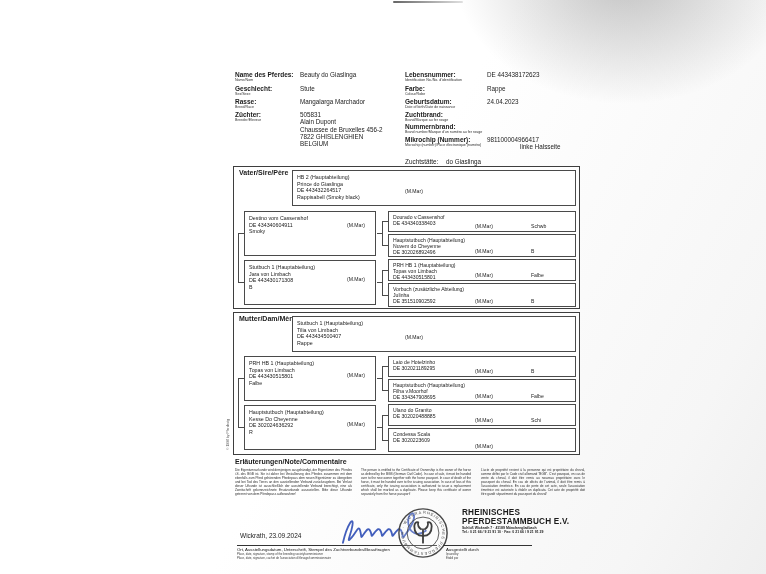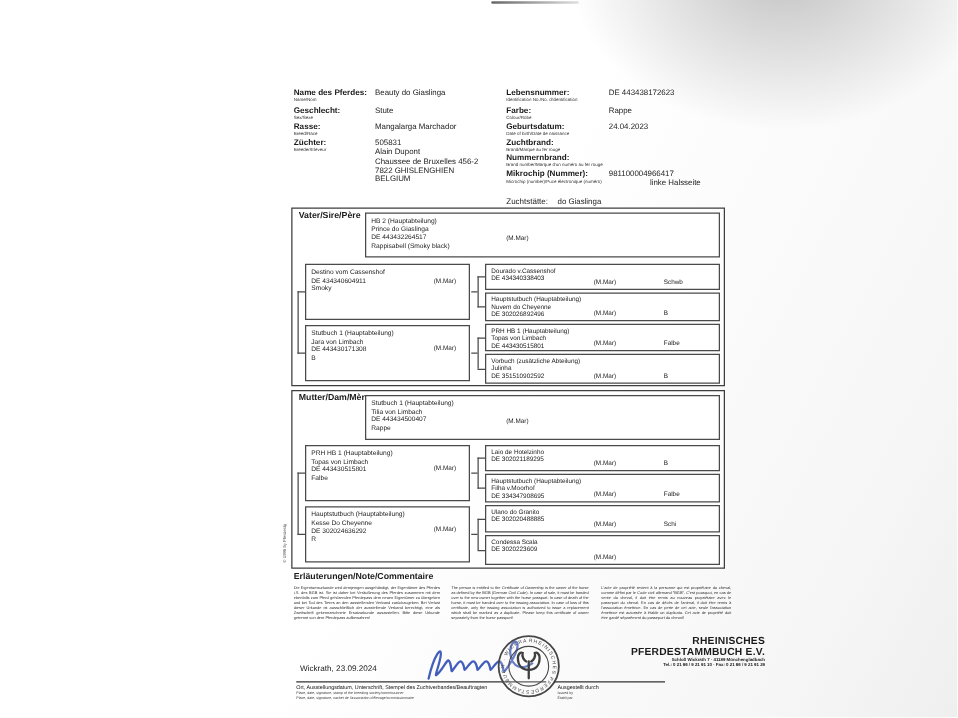--- a/index.html
+++ b/index.html
@@ -18,21 +18,21 @@
   .outer { position:absolute; border:1.4px solid #3e3e3e; background:rgba(255,255,255,0.6); }
   .group-title { position:absolute; font-weight:bold; font-size:7px; white-space:nowrap; }
   .pbox { position:absolute; border:1px solid #4a4a4a; background:#fff; }
   .ptext { position:absolute; left:4px; top:3px; right:3px; font-size:5.3px; line-height:6.7px; white-space:pre-line; }
   .ptext-sm { position:absolute; left:4px; top:2px; right:3px; font-size:5.1px; line-height:6.1px; white-space:pre-line; }
   .breed, .colour { position:absolute; font-size:5.1px; white-space:nowrap; }
   .conn { position:absolute; background:#4a4a4a; }
   .notes-col { position:absolute; font-size:3.15px; line-height:3.95px; text-align:justify; color:#2a2a2a; }
   .tiny { font-size:2.9px; line-height:3.4px; color:#3a3a3a; white-space:nowrap; }
   .sigline { position:absolute; border-top:1px solid #333; }
-  .org { text-align:right; }
+  .org { text-align:left; }
   .org .big { font-weight:bold; font-size:8.2px; line-height:9px; letter-spacing:0.2px; white-space:nowrap; }
   .org .small { font-weight:bold; font-size:3.5px; line-height:4.4px; white-space:nowrap; }
   .vertical-copy { position:absolute; font-size:3.4px; color:#555; transform:rotate(-90deg); white-space:nowrap; }
 </style>
 </head>
 <body>
 
 <div id="canvas">
 
   <div class="abs" style="left:393px;top:1px;width:70px;height:2px;background:linear-gradient(to right, rgba(50,50,50,0.75), rgba(50,50,50,0.15));border-radius:1px;"></div>

